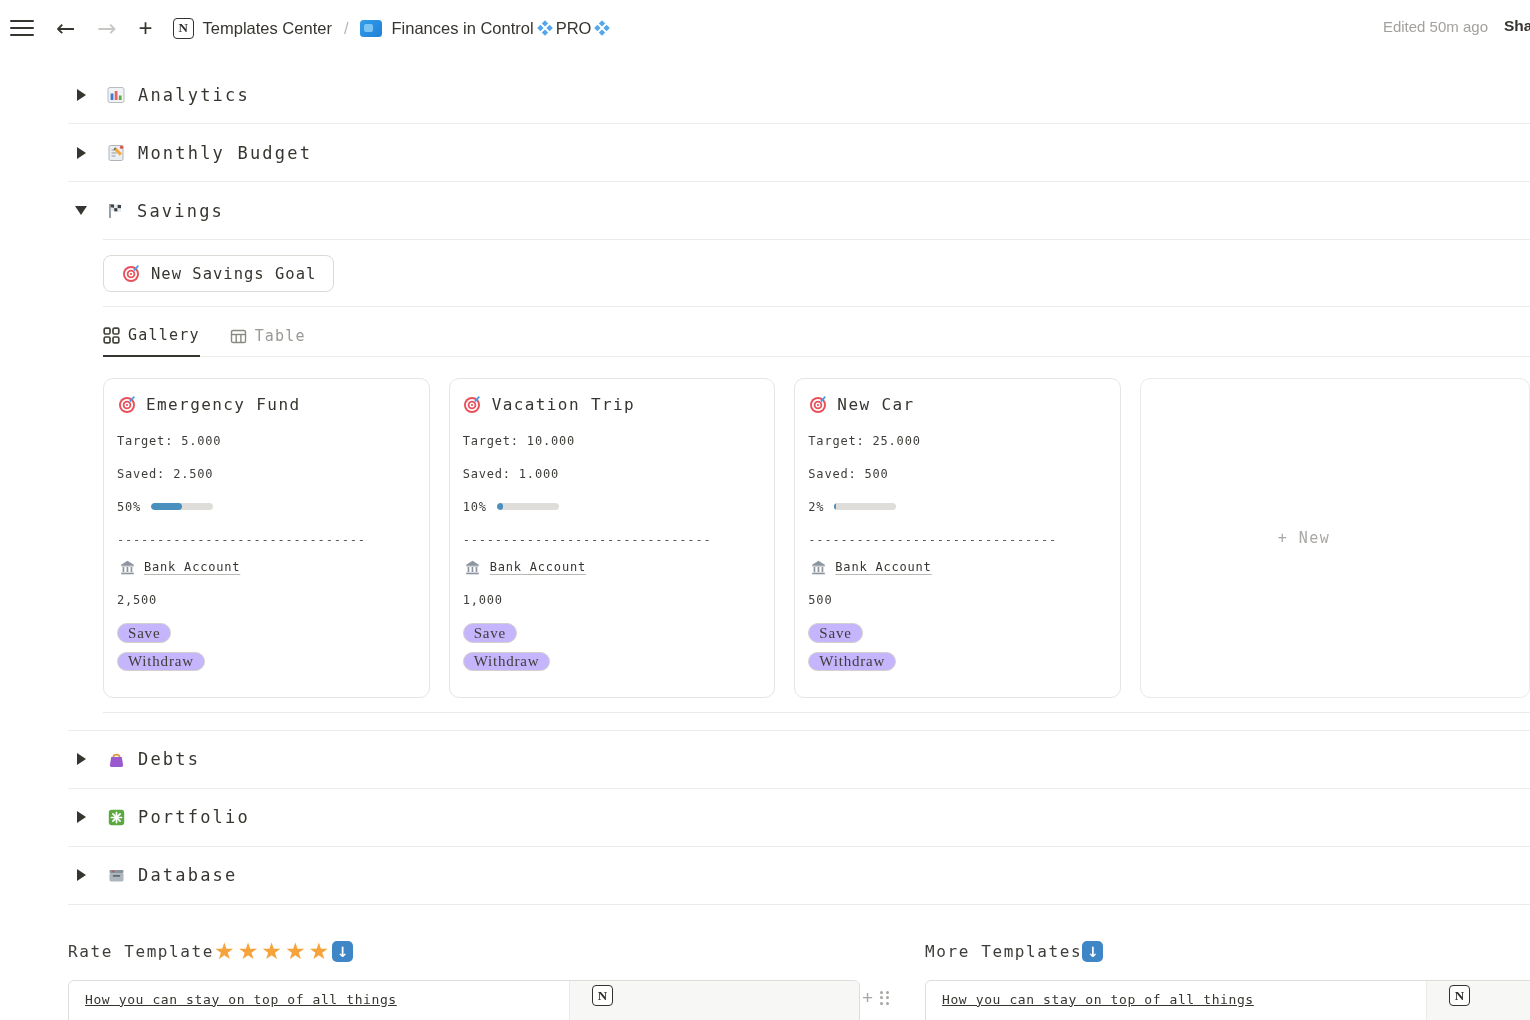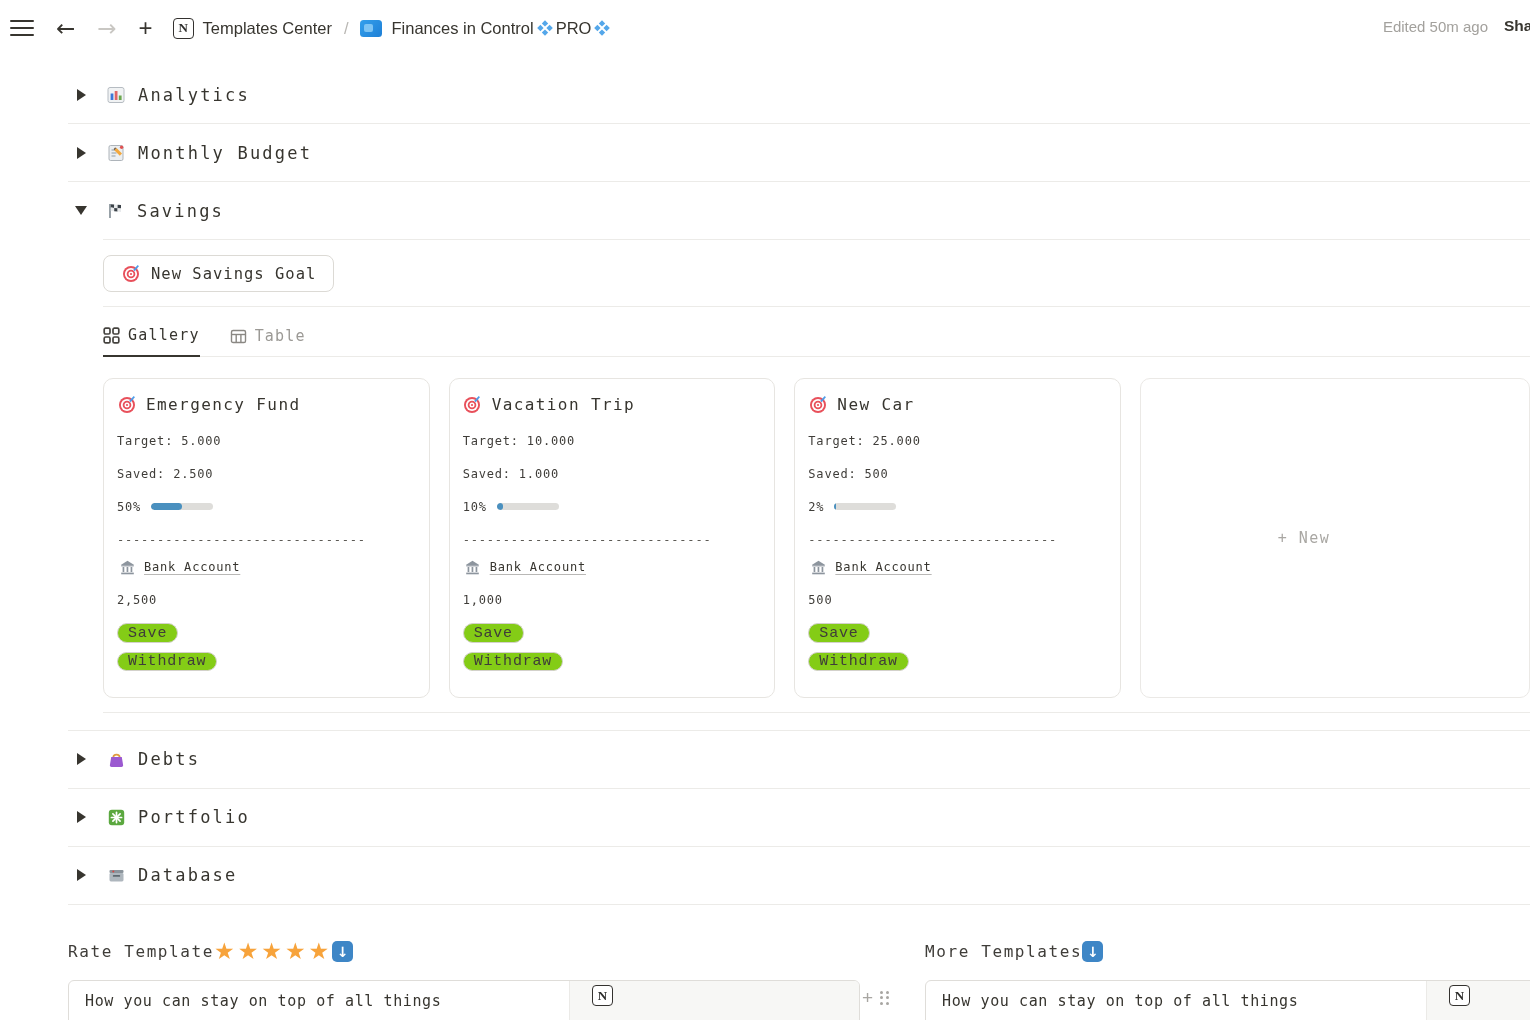--- a/index.html
+++ b/index.html
@@ -56,42 +56,42 @@
           padding:16px 13px; display:flex; flex-direction:column; cursor:pointer; }
   .card-title { display:flex; align-items:center; gap:9px; font-size:16px; letter-spacing:1.4px; color:#37352F; margin-bottom:16px; }
   .card-line { font-size:12px; letter-spacing:0.8px; color:#3F3D39; margin-bottom:13px; line-height:20px; }
   .pct-row { display:flex; align-items:center; gap:10px; }
   .pbar { width:62px; height:7px; border-radius:4px; background:#DEDDDA; overflow:hidden; }
   .pbar i { display:block; height:100%; background:#4A90BF; border-radius:4px; }
   .dash-line { color:#5C5A55; overflow:hidden; white-space:nowrap; }
   .acct-row { display:flex; align-items:center; gap:7px; }
   .acct-link { text-decoration:underline; text-decoration-color:rgba(55,53,47,0.35); text-underline-offset:3px; cursor:pointer; color:#37352F; }
   .mini-btn { align-self:flex-start; height:26px; display:inline-flex; align-items:center; padding:0 10px;
-              border:1px solid #D3D1CB; border-radius:10px; background:#84cc16; font-family:Liberation Mono, monospace;
+              border:1px solid #D3D1CB; border-radius:10px; background:#c4b5fd; font-family:Liberation Serif, serif;
               font-size:15px; letter-spacing:0.8px; color:#3F3D39; margin-bottom:9px; cursor:pointer; }
   .new-card { width:390px; height:320px; border:1px solid #EBE9E6; border-radius:10px;
               display:flex; align-items:center; justify-content:center; padding-right:62px;
               color:#A9A7A3; font-size:15px; letter-spacing:1.5px; cursor:pointer; flex:none; }
   .post-gallery-divider { margin-top:14px; }
   .post-savings-divider { margin-top:17px; }
 
   
   .bottom { display:flex; padding-left:68px; margin-top:32px; }
   .col-left { width:792px; flex:none; }
   .col-gap { width:65px; flex:none; position:relative; }
   .col-right { width:792px; flex:none; }
   .foot-head { display:flex; align-items:center; height:30px; }
   .foot-label { font-size:16px; letter-spacing:1.6px; color:#3F3D39; }
   .stars { color:#F7A33B; font-size:23px; letter-spacing:3px; line-height:1; font-family:"DejaVu Sans", sans-serif; cursor:pointer; }
   .dl-btn { width:21px; height:21px; border-radius:5px; background:#3E86C6; color:#fff;
             display:inline-flex; align-items:center; justify-content:center;
             font-size:14px; font-weight:bold; font-family:"DejaVu Sans", sans-serif; cursor:pointer; }
   .bookmark { margin-top:13px; height:120px; border:1px solid #DFDDD9; border-radius:6px; display:flex; overflow:hidden; cursor:pointer; }
   .bm-left { flex:1; padding:11px 16px 0 16px; overflow:hidden; }
-  .bm-text { font-size:15px; letter-spacing:0.6px; color:#37352F; white-space:nowrap; }
+  .bm-text { font-size:13px; letter-spacing:0.6px; color:#37352F; white-space:nowrap;text-decoration:underline; }
   .bm-right { width:290px; flex:none; background:#F7F7F5; border-left:1px solid #EBEAE7; padding:4px 0 0 22px; }
   .handles { position:absolute; top:50px; left:2px; display:flex; align-items:center; gap:7px; color:#A8A6A2; }
   .handle-plus { font-size:19px; font-family:"Liberation Sans", sans-serif; cursor:pointer; }
   .drag-dots { display:grid; grid-template-columns:repeat(2,3px); grid-auto-rows:3px; gap:2.5px; cursor:grab; }
   .drag-dots i { width:3px; height:3px; border-radius:50%; background:#A8A6A2; }
 </style>
 </head>
 <body>
 
 <header class="topbar">

